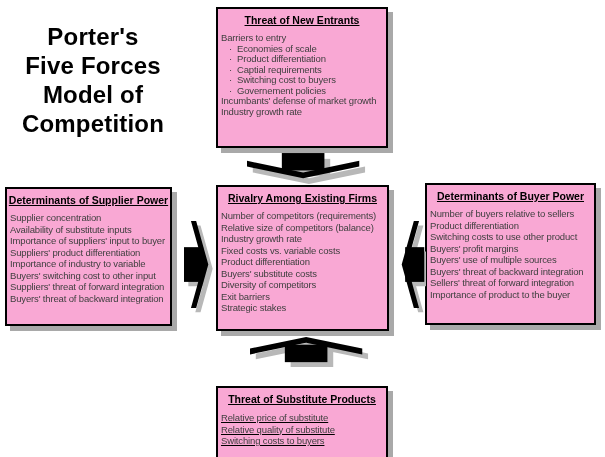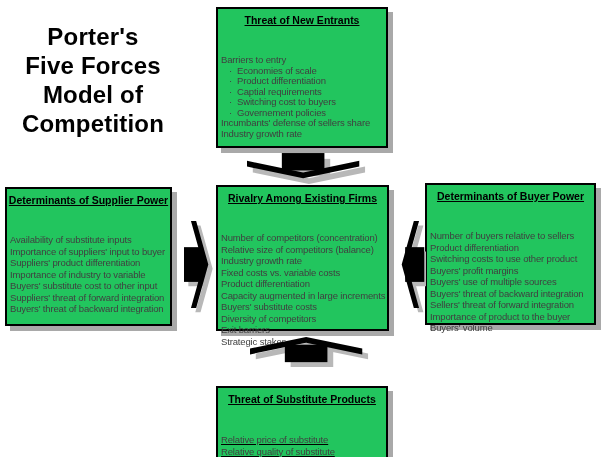--- a/index.html
+++ b/index.html
@@ -24,39 +24,38 @@
     font-size: 24px;
     font-weight: bold;
     line-height: 29px;
     color: #000000;
     white-space: pre-line;
     letter-spacing: 0.2px;
   }
   .box {
     position: absolute;
     box-sizing: border-box;
-    background: #22c55e;
+    background: #f9a8d4;
     border: 2px solid #000000;
     box-shadow: 5px 5px 0 #a9a9a9;
   }
   .box-title {
     text-align: center;
     font-size: 10.5px;
     font-weight: bold;
     text-decoration: underline;
     color: #000000;
     padding-top: 5px;
     white-space: nowrap;
   }
   .box-items {
     padding: 6px 2px 0 3px;
     font-size: 9.5px;
     color: #404040;
     letter-spacing: -0.15px;
-    margin-top: 22px;
   }
   .item {
     line-height: 11.5px;
     white-space: nowrap;
   }
   .item.indent { padding-left: 8px; }
   .box-new-entrants { left: 216px; top: 7px;   width: 172px; height: 141px; }
   .box-new-entrants .box-items { padding-top: 7px; }
   .box-new-entrants .item { line-height: 10.5px; }
   .box-supplier     { left: 5px;   top: 187px; width: 167px; height: 139px; }
@@ -82,66 +81,65 @@
 
   <div class="box box-new-entrants">
     <div class="box-title">Threat of New Entrants</div>
     <div class="box-items">
         <div class="item">Barriers to entry</div>
         <div class="item indent">·&nbsp;&nbsp;Economies of scale</div>
         <div class="item indent">·&nbsp;&nbsp;Product differentiation</div>
         <div class="item indent">·&nbsp;&nbsp;Captial requirements</div>
         <div class="item indent">·&nbsp;&nbsp;Switching cost to buyers</div>
         <div class="item indent">·&nbsp;&nbsp;Governement policies</div>
-        <div class="item">Incumbants' defense of sellers share</div>
+        <div class="item">Incumbants' defense of market growth</div>
         <div class="item">Industry growth rate</div>
       </div>
   </div>
 
   <div class="box box-supplier">
     <div class="box-title">Determinants of Supplier Power</div>
     <div class="box-items">
+        <div class="item">Supplier concentration</div>
         <div class="item">Availability of substitute inputs</div>
         <div class="item">Importance of suppliers' input to buyer</div>
         <div class="item">Suppliers' product differentiation</div>
         <div class="item">Importance of industry to variable</div>
-        <div class="item">Buyers' substitute cost to other input</div>
+        <div class="item">Buyers' switching cost to other input</div>
         <div class="item">Suppliers' threat of forward integration</div>
         <div class="item">Buyers' threat of backward integration</div>
       </div>
   </div>
 
   <div class="box box-rivalry">
     <div class="box-title">Rivalry Among Existing Firms</div>
     <div class="box-items">
-        <div class="item">Number of competitors (concentration)</div>
+        <div class="item">Number of competitors (requirements)</div>
         <div class="item">Relative size of competitors (balance)</div>
         <div class="item">Industry growth rate</div>
         <div class="item">Fixed costs vs. variable costs</div>
         <div class="item">Product differentiation</div>
-        <div class="item">Capacity augmented in large increments</div>
         <div class="item">Buyers' substitute costs</div>
         <div class="item">Diversity of competitors</div>
         <div class="item">Exit barriers</div>
         <div class="item">Strategic stakes</div>
       </div>
   </div>
 
   <div class="box box-buyer">
     <div class="box-title">Determinants of Buyer Power</div>
     <div class="box-items">
         <div class="item">Number of buyers relative to sellers</div>
         <div class="item">Product differentiation</div>
         <div class="item">Switching costs to use other product</div>
         <div class="item">Buyers' profit margins</div>
         <div class="item">Buyers' use of multiple sources</div>
         <div class="item">Buyers' threat of backward integration</div>
         <div class="item">Sellers' threat of forward integration</div>
         <div class="item">Importance of product to the buyer</div>
-        <div class="item">Buyers' volume</div>
       </div>
   </div>
 
   <div class="box box-substitutes">
     <div class="box-title">Threat of Substitute Products</div>
     <div class="box-items">
         <div class="item">Relative price of substitute</div>
         <div class="item">Relative quality of substitute</div>
         <div class="item">Switching costs to buyers</div>
       </div>

